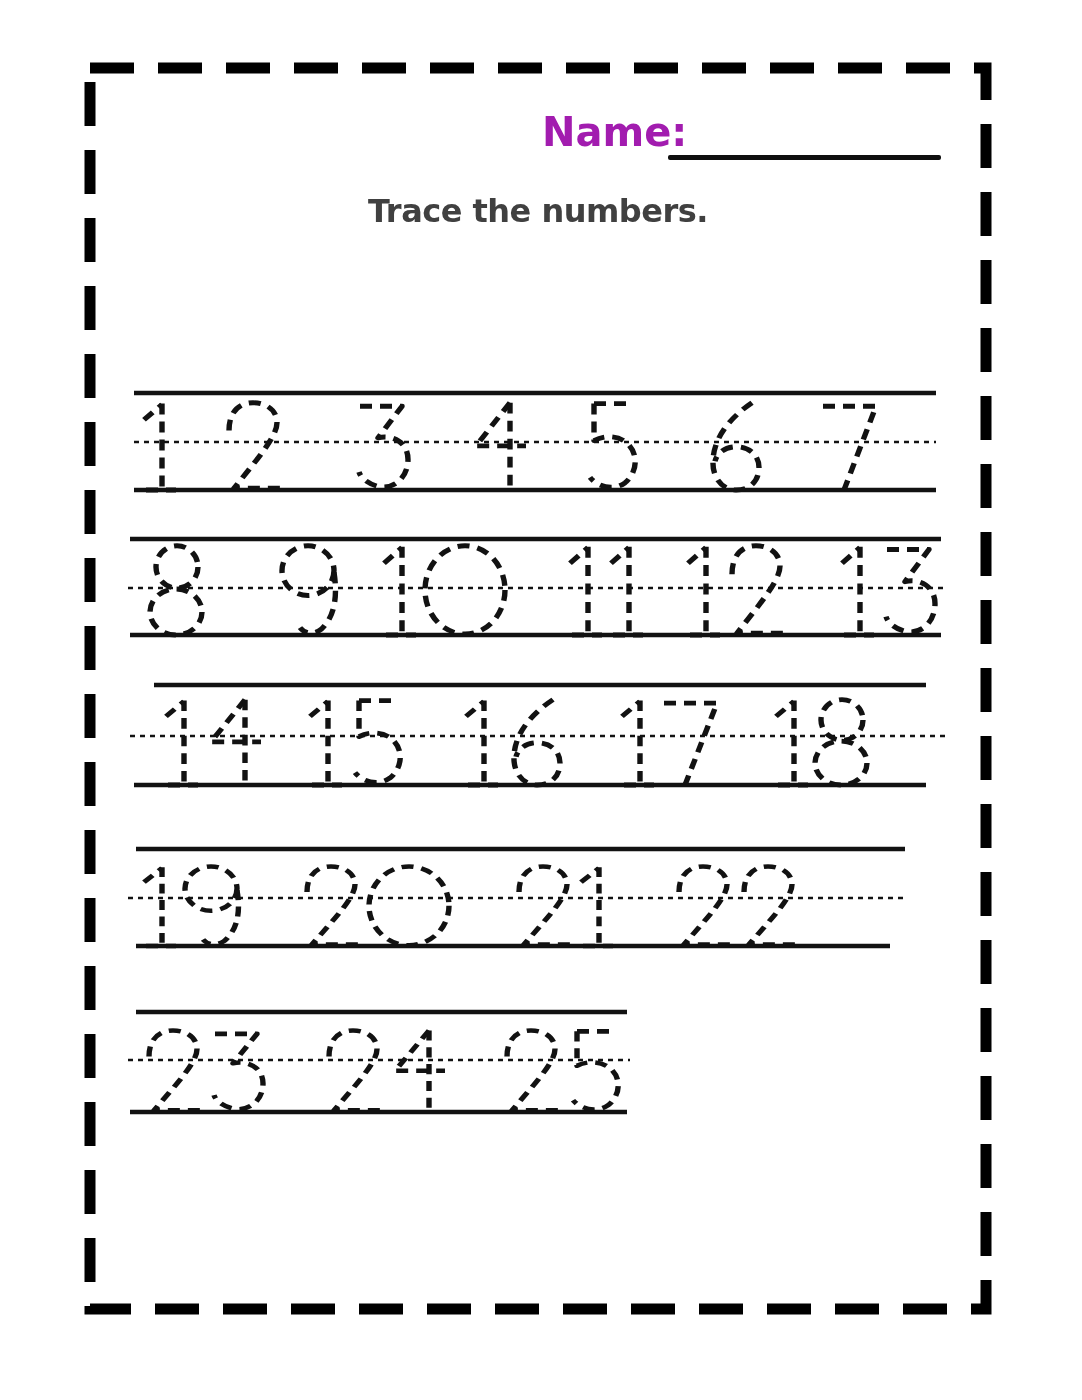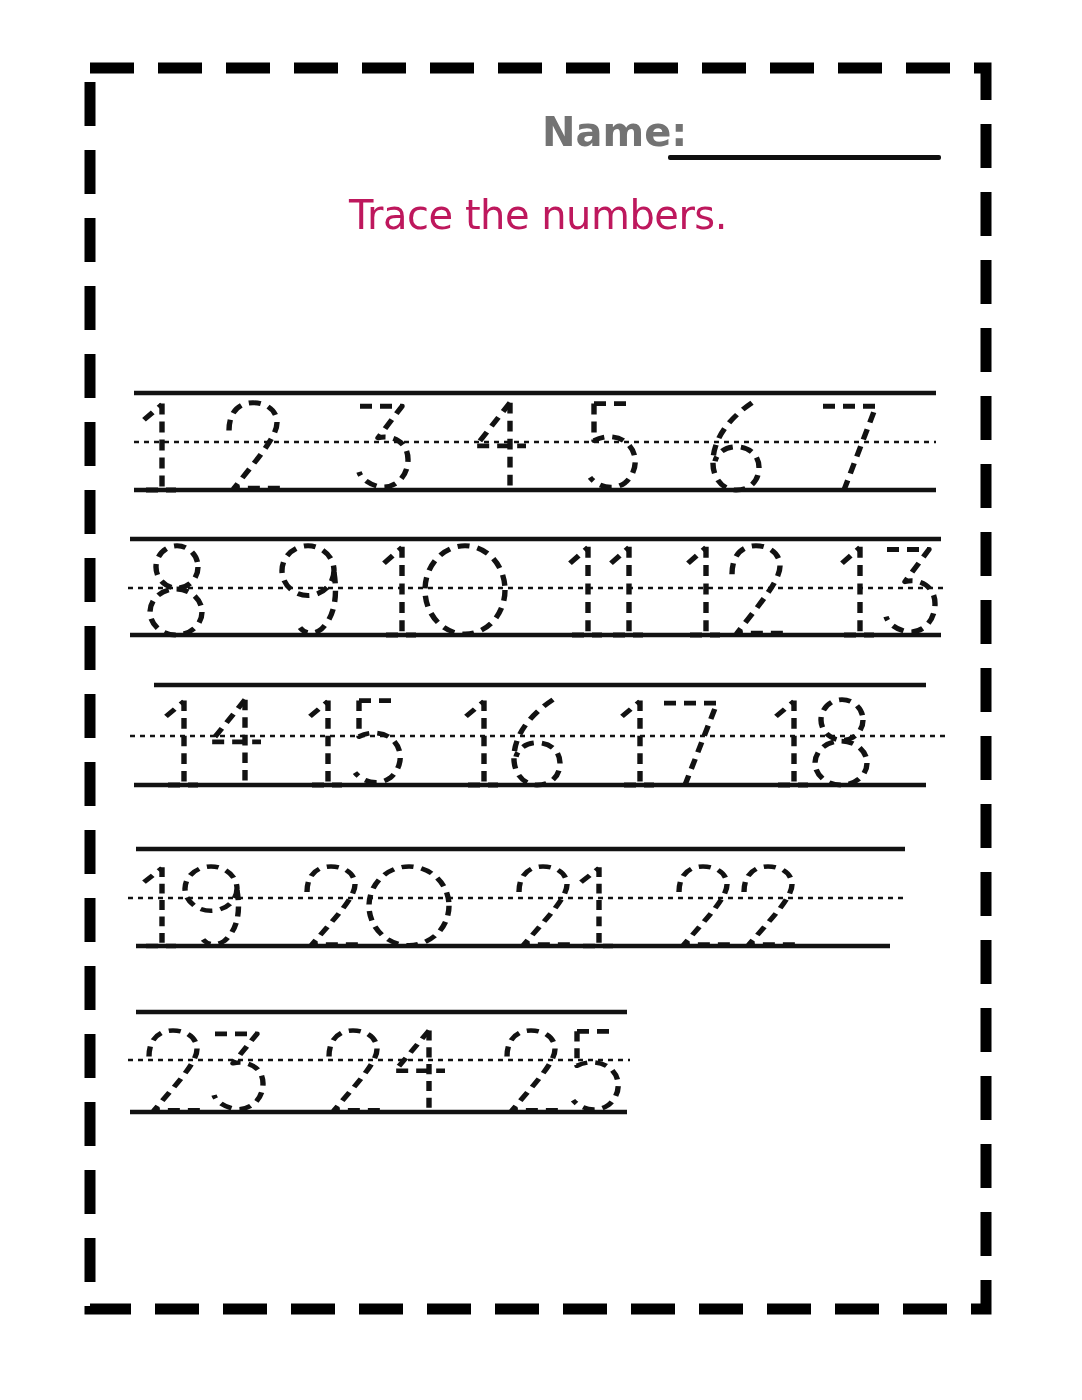--- a/index.html
+++ b/index.html
@@ -7,31 +7,31 @@
     position:relative;
     width:1082px;height:1400px;
     background:#ffffff;
     font-family:"DejaVu Sans","Liberation Sans",sans-serif;
     overflow:hidden;
     margin:0 auto;
   }
   .overlay{position:absolute;left:0;top:0;width:1082px;height:1400px;}
   .name-label{
     position:absolute;left:542px;top:110px;
-    font-size:40px;font-weight:bold;color:#737373;
+    font-size:40px;font-weight:bold;color:#a21caf;
     letter-spacing:0px;line-height:1.1;
   }
   .name-line{
     position:absolute;left:668px;top:155px;
     width:273px;height:5px;background:#0f0f0f;border-radius:2px;
   }
   .instruction{
     position:absolute;left:90px;top:192px;width:896px;
     text-align:center;
-    font-size:40px;font-weight:normal;color:#be185d;
+    font-size:32px;font-weight:bold;color:#404040;
     letter-spacing:-0.5px;
   }
 </style>
 </head>
 <body>
 
 <div class="page">
 
   <svg class="overlay" viewBox="0 0 1082 1400">
     <rect id="page-border" x="90" y="68" width="896" height="1241" fill="none" stroke="#000000" stroke-width="11" stroke-dasharray="44 24"></rect>

